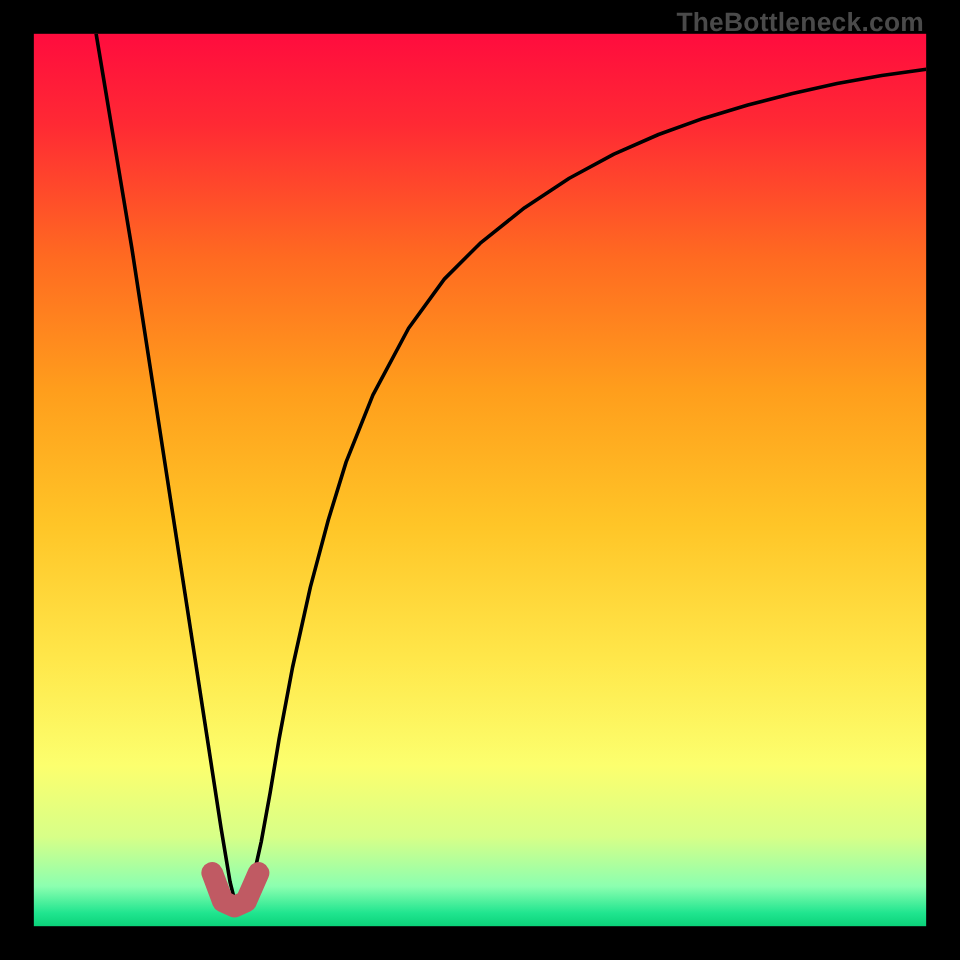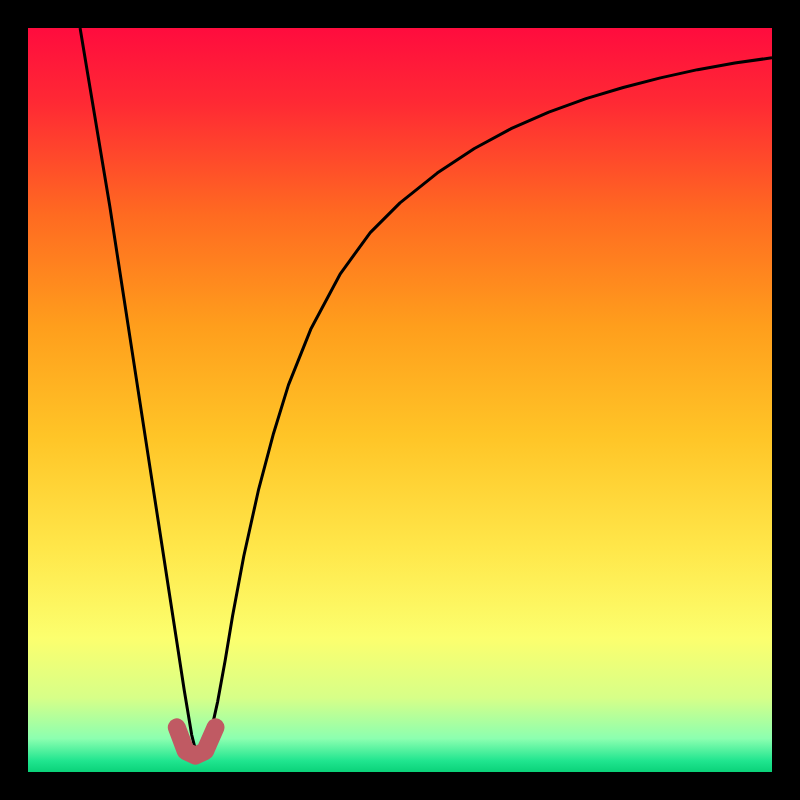--- a/index.html
+++ b/index.html
@@ -53,14 +53,15 @@
 <div class="frame">
 
   <div class="plot">
     <div class="gradient" id="grad" style="background: linear-gradient(rgb(255, 12, 62) 0%, rgb(255, 41, 52) 10%, rgb(255, 106, 33) 25%, rgb(255, 158, 28) 40%, rgb(255, 197, 39) 55%, rgb(255, 231, 74) 70%, rgb(252, 255, 110) 82%, rgb(215, 255, 136) 90%, rgb(140, 255, 176) 95.5%, rgb(32, 229, 143) 98.5%, rgb(10, 210, 121) 100%);"></div>
     <svg class="curve" viewBox="0 0 744 744" preserveAspectRatio="none">
       <path id="mainCurve" fill="none" d="M52.08 0.00 L59.52 44.64 L66.96 89.28 L74.40 133.92 L81.84 178.56 L89.28 226.92 L96.72 275.28 L104.16 323.64 L111.60 372.00 L119.04 420.36 L126.48 468.72 L133.92 517.08 L141.36 565.44 L148.80 613.80 L156.24 662.16 L163.68 706.80 L167.40 721.68 L174.84 721.68 L182.28 706.80 L189.72 673.32 L197.16 632.40 L204.60 587.76 L215.76 528.24 L230.64 461.28 L245.52 405.48 L260.40 357.12 L282.72 301.32 L312.48 245.52 L342.24 204.60 L372.00 174.84 L409.20 145.08 L446.40 120.53 L483.60 100.44 L520.80 84.07 L558.00 70.68 L595.20 59.52 L632.40 49.85 L669.60 41.66 L706.80 34.97 L744.00 29.76" stroke="#000000" stroke-width="3" stroke-linejoin="round"></path>
       <path id="uMarker" fill="none" d="M148.80 699.36 L157.73 723.17 L167.40 727.63 L177.07 723.17 L187.49 699.36" stroke="#c05a63" stroke-width="18" stroke-linecap="round" stroke-linejoin="round"></path>
     </svg>
   </div>
 
+  <div class="watermark">TheBottleneck.com</div>
 
 </div>
 
 </body></html>

